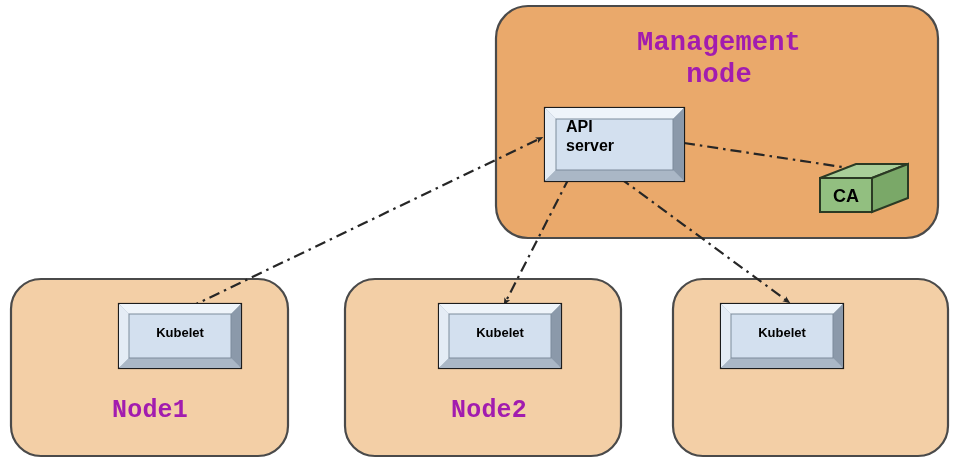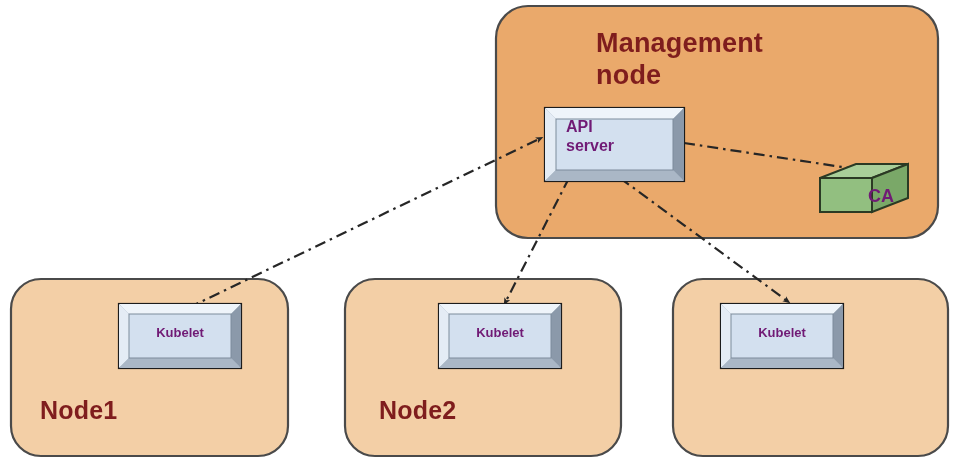--- a/index.html
+++ b/index.html
@@ -19,38 +19,39 @@
   }
   #svg-layer {
     position: absolute;
     left: 0;
     top: 0;
     width: 958px;
     height: 468px;
   }
   .region-label {
     position: absolute;
-    text-align: left;
-    color: #7f1d1d;
+    text-align: center;
+    color: #a21caf;
     font-weight: bold;
     white-space: pre-line;
     line-height: 1.18;
     pointer-events: none;
+    font-family: Liberation Mono, monospace;
   }
   .mgmt-label {
     font-size: 27px;
     letter-spacing: 0.2px;
   }
   .node-label {
     font-size: 25px;
     letter-spacing: 0.2px;
   }
   .box-text {
     position: absolute;
-    color: #701a75;
+    color: #000000;
     font-weight: bold;
     white-space: pre-line;
     pointer-events: none;
   }
   .api-text {
     font-size: 16px;
     line-height: 1.18;
     text-align: left;
   }
   .kubelet-text {
@@ -140,21 +141,21 @@
       <rect x="731" y="314" width="102" height="44" fill="#d3e0ef" stroke="#7d8b9b" stroke-width="1"></rect>
     </g>
   </svg>
 
   <div class="region-label mgmt-label" style="left:596px; top:28px; width:246px;">Management
 node</div>
 
   <div class="box-text api-text" style="left:566px; top:118px; width:104px;">API
 server</div>
 
-  <div class="box-text ca-text" style="left:820px; top:186px; width:52px;padding-left:35px;">CA</div>
+  <div class="box-text ca-text" style="left:820px; top:186px; width:52px;">CA</div>
 
   <div class="box-text kubelet-text" style="left:129px; top:325px; width:102px;">Kubelet</div>
   <div class="region-label node-label" style="left:40px; top:396px; width:220px;">Node1</div>
 
   <div class="box-text kubelet-text" style="left:449px; top:325px; width:102px;">Kubelet</div>
   <div class="region-label node-label" style="left:379px; top:396px; width:220px;">Node2</div>
 
   <div class="box-text kubelet-text" style="left:731px; top:325px; width:102px;">Kubelet</div>
 
 </div>

